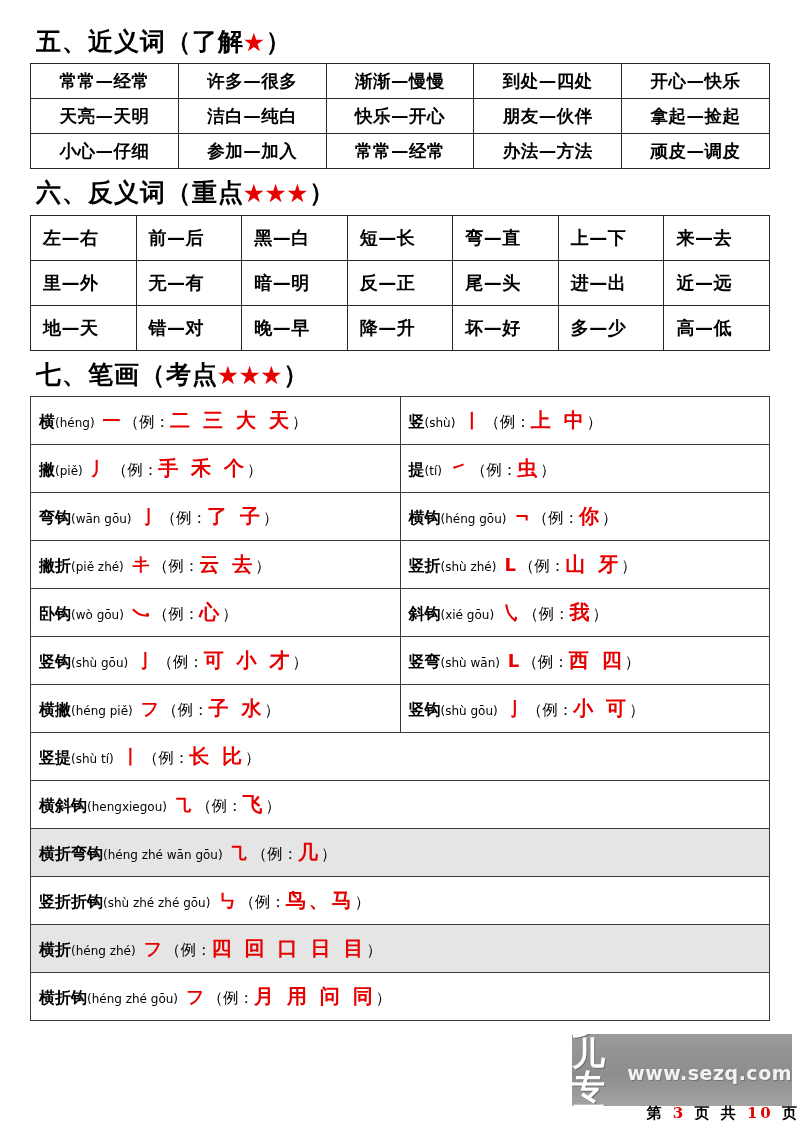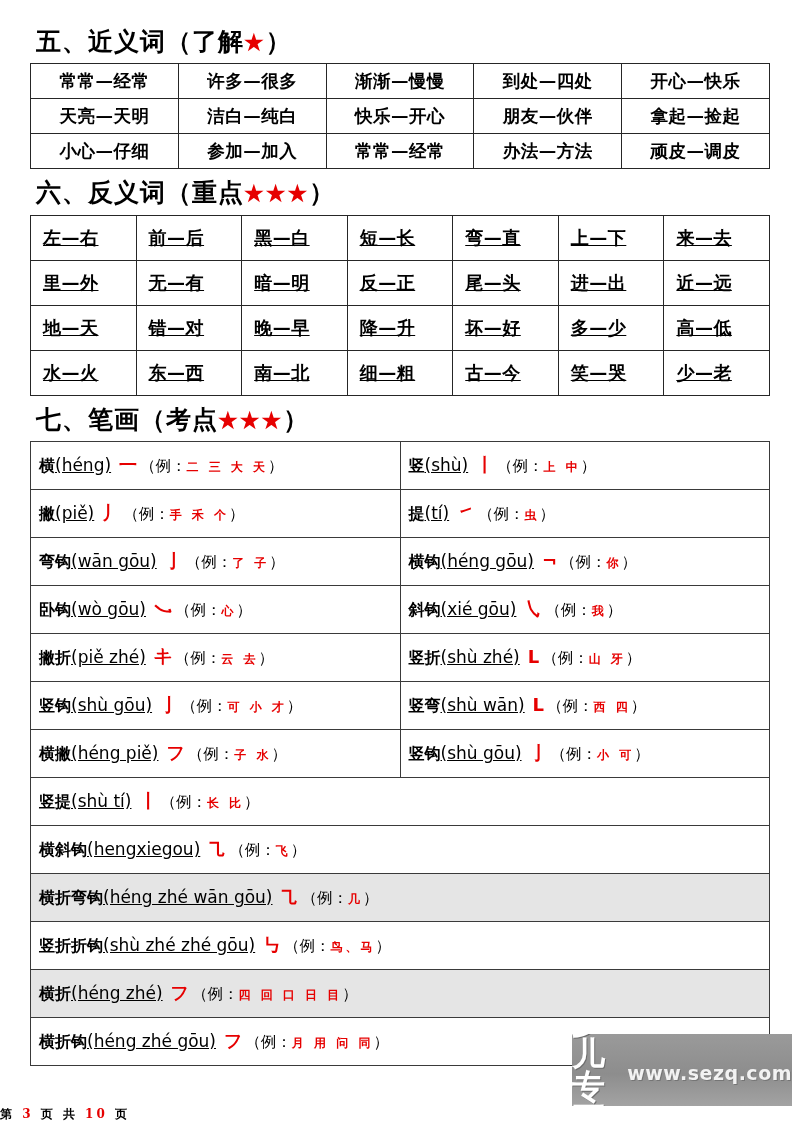--- a/index.html
+++ b/index.html
@@ -52,21 +52,21 @@
     height: 30px;
     text-align: center;
     font-family: "DejaVu Serif", "Liberation Serif", serif;
     font-weight: bold;
     font-size: 17px;
     letter-spacing: 0.5px;
     white-space: nowrap;
     padding: 2px 0;
   }
   .syn td { font-size: 17.5px; }
-  .ant .wcell { text-align: left; padding-left: 12px; text-decoration: underline; }
+  .ant .wcell { text-align: left; padding-left: 12px; }
   .ant td { height: 40px; font-size: 18px; }
 
   
   .stroketable {
     border-collapse: collapse;
     width: 740px;
     table-layout: fixed;
     margin-top: 2px;
   }
   .stroketable td {
@@ -79,35 +79,34 @@
     background: #ffffff;
   }
   .stroketable td.shade { background: #e5e5e5; }
   .sname {
     font-family: "DejaVu Sans", "Liberation Sans", sans-serif;
     font-weight: 600;
     font-size: 16px;
   }
   .pin {
     font-family: "DejaVu Sans", "Liberation Sans", sans-serif;
-    font-size: 17px;
-    text-decoration: underline;
+    font-size: 12px;
   }
   .glyph {
     color: #e60000;
     font-family: "DejaVu Sans", "Liberation Sans", sans-serif;
     font-weight: bold;
     font-size: 18px;
     padding: 0 3px;
   }
   .ex {
     color: #e60000;
     font-family: "DejaVu Serif", "Liberation Serif", serif;
     font-weight: bold;
-    font-size: 12px;
+    font-size: 20px;
     letter-spacing: 3px;
   }
   .paren {
     font-family: "DejaVu Sans", "Liberation Sans", sans-serif;
     font-size: 15.5px;
   }
 
   
   .watermark {
     position: absolute;
@@ -140,24 +139,24 @@
     margin-top: 5px;
     text-shadow: 1px 1px 0 #757575;
   }
 
   
   .footer {
     position: absolute;
     left: 0;
     right: 0;
     bottom: 8px;
-    text-align: left;
-    font-family: "DejaVu Serif", "Liberation Serif", serif;
-    font-weight: bold;
-    font-size: 12px;
+    text-align: right;
+    font-family: "DejaVu Serif", "Liberation Serif", serif;
+    font-weight: bold;
+    font-size: 15px;
     letter-spacing: 3px;
   }
   .footer .num { color: #e60000; }
 </style>
 </head>
 <body>
 
 <div class="page">
 
   <div class="heading">
@@ -216,29 +215,20 @@
       </tr>
       <tr>
         <td class="wcell">地—天</td>
         <td class="wcell">错—对</td>
         <td class="wcell">晚—早</td>
         <td class="wcell">降—升</td>
         <td class="wcell">坏—好</td>
         <td class="wcell">多—少</td>
         <td class="wcell">高—低</td>
       </tr>
-      <tr>
-        <td class="wcell">水—火</td>
-        <td class="wcell">东—西</td>
-        <td class="wcell">南—北</td>
-        <td class="wcell">细—粗</td>
-        <td class="wcell">古—今</td>
-        <td class="wcell">笑—哭</td>
-        <td class="wcell">少—老</td>
-      </tr>
     </tbody>
   </table>
 
   <div class="heading">
     <span>七、</span><span>笔画</span><span>（</span><span>考点</span><span class="star">★★★</span><span>）</span>
   </div>
 
   <table class="stroketable">
     <tbody id="stroke-body">
         <tr>
@@ -247,26 +237,26 @@
         </tr>
         <tr>
           <td><span class="sname">撇</span><span class="pin">(piě)</span> <span class="glyph">丿</span><span class="paren">（</span><span class="paren">例</span><span class="paren">：</span><span class="ex">手 禾 个</span><span class="paren">）</span></td>
           <td><span class="sname">提</span><span class="pin">(tí)</span> <span class="glyph">㇀</span><span class="paren">（</span><span class="paren">例</span><span class="paren">：</span><span class="ex">虫</span><span class="paren">）</span></td>
         </tr>
         <tr>
           <td><span class="sname">弯钩</span><span class="pin">(wān gōu)</span> <span class="glyph">亅</span><span class="paren">（</span><span class="paren">例</span><span class="paren">：</span><span class="ex">了 子</span><span class="paren">）</span></td>
           <td><span class="sname">横钩</span><span class="pin">(héng gōu)</span> <span class="glyph">¬</span><span class="paren">（</span><span class="paren">例</span><span class="paren">：</span><span class="ex">你</span><span class="paren">）</span></td>
         </tr>
         <tr>
+          <td><span class="sname">撇折</span><span class="pin">(piě zhé)</span> <span class="glyph">𰀁</span><span class="paren">（</span><span class="paren">例</span><span class="paren">：</span><span class="ex">云 去</span><span class="paren">）</span></td>
+          <td><span class="sname">竖折</span><span class="pin">(shù zhé)</span> <span class="glyph">L</span><span class="paren">（</span><span class="paren">例</span><span class="paren">：</span><span class="ex">山 牙</span><span class="paren">）</span></td>
+        </tr>
+        <tr>
           <td><span class="sname">卧钩</span><span class="pin">(wò gōu)</span> <span class="glyph">㇃</span><span class="paren">（</span><span class="paren">例</span><span class="paren">：</span><span class="ex">心</span><span class="paren">）</span></td>
           <td><span class="sname">斜钩</span><span class="pin">(xié gōu)</span> <span class="glyph">㇂</span><span class="paren">（</span><span class="paren">例</span><span class="paren">：</span><span class="ex">我</span><span class="paren">）</span></td>
-        </tr>
-        <tr>
-          <td><span class="sname">撇折</span><span class="pin">(piě zhé)</span> <span class="glyph">𰀁</span><span class="paren">（</span><span class="paren">例</span><span class="paren">：</span><span class="ex">云 去</span><span class="paren">）</span></td>
-          <td><span class="sname">竖折</span><span class="pin">(shù zhé)</span> <span class="glyph">L</span><span class="paren">（</span><span class="paren">例</span><span class="paren">：</span><span class="ex">山 牙</span><span class="paren">）</span></td>
         </tr>
         <tr>
           <td><span class="sname">竖钩</span><span class="pin">(shù gōu)</span> <span class="glyph">亅</span><span class="paren">（</span><span class="paren">例</span><span class="paren">：</span><span class="ex">可 小 才</span><span class="paren">）</span></td>
           <td><span class="sname">竖弯</span><span class="pin">(shù wān)</span> <span class="glyph">L</span><span class="paren">（</span><span class="paren">例</span><span class="paren">：</span><span class="ex">西 四</span><span class="paren">）</span></td>
         </tr>
         <tr>
           <td><span class="sname">横撇</span><span class="pin">(héng piě)</span> <span class="glyph">フ</span><span class="paren">（</span><span class="paren">例</span><span class="paren">：</span><span class="ex">子 水</span><span class="paren">）</span></td>
           <td><span class="sname">竖钩</span><span class="pin">(shù gōu)</span> <span class="glyph">亅</span><span class="paren">（</span><span class="paren">例</span><span class="paren">：</span><span class="ex">小 可</span><span class="paren">）</span></td>
         </tr>
         <tr>

